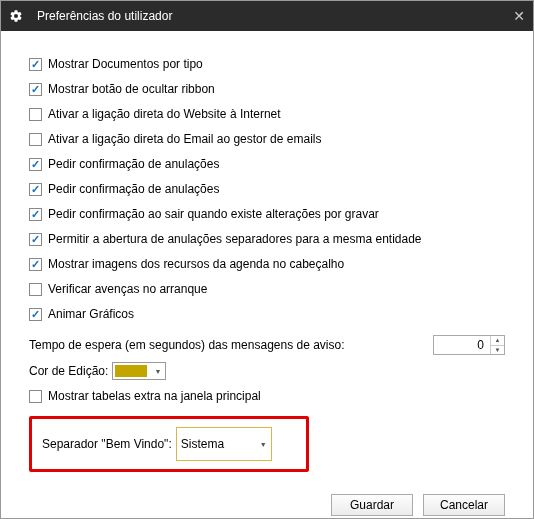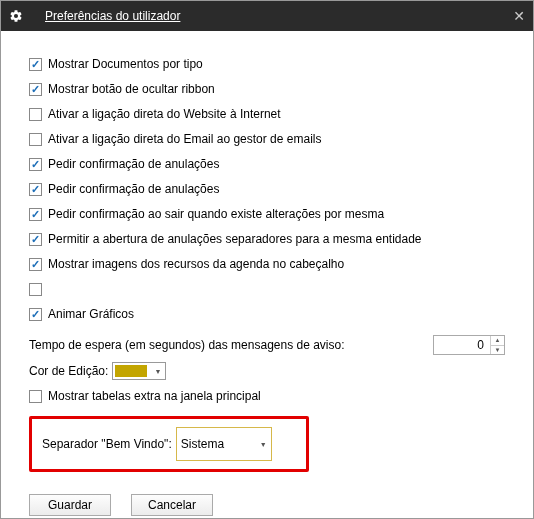--- a/index.html
+++ b/index.html
@@ -16,21 +16,21 @@
   }
   .titlebar {
     background: #2b2b2b;
     color: #fff;
     height: 30px;
     display: flex;
     align-items: center;
     padding: 0 8px;
     justify-content: space-between;
   }
-  .titlebar-left { display: flex; align-items: center; gap: 22px; text-decoration: underline; }
+  .titlebar-left { display: flex; align-items: center; gap: 14px; }
   .titlebar .title { font-size: 12px; }
   .titlebar .close { width: 28px; text-align: right; cursor: pointer; color:#ccc; font-size:14px; }
   .content {
     padding: 18px 28px 12px 28px;
   }
   .row {
     display: flex;
     align-items: center;
     margin: 5px 0;
     min-height: 20px;
@@ -126,22 +126,22 @@
     width: 96px;
     margin-left: 4px;
     padding: 16px 4px;
     justify-content: space-between;
     cursor: pointer;
   }
   .select .sv { font-size: 12px; }
   .select .dd { font-size: 7px; color: #555; }
   .buttons {
     display: flex;
-    justify-content: flex-start;
-    gap: 20px;
+    justify-content: flex-end;
+    gap: 10px;
     margin-top: 22px;
   }
   .btn {
     min-width: 82px;
     height: 22px;
     border: 1px solid #aaa;
     background: linear-gradient(#fdfdfd, #ececec);
     font-family: inherit;
     font-size: 12px;
     cursor: pointer;
@@ -185,32 +185,33 @@
       <div class="row">
         <span class="checkbox checked"></span>
         <span class="label">Pedir confirmação de anulações</span>
       </div>
       <div class="row">
         <span class="checkbox checked"></span>
         <span class="label">Pedir confirmação de anulações</span>
       </div>
       <div class="row">
         <span class="checkbox checked"></span>
-        <span class="label">Pedir confirmação ao sair quando existe alterações por mesma</span>
+        <span class="label">Pedir confirmação ao sair quando existe alterações por gravar</span>
       </div>
       <div class="row">
         <span class="checkbox checked"></span>
         <span class="label">Permitir a abertura de anulações separadores para a mesma entidade</span>
       </div>
       <div class="row">
         <span class="checkbox checked"></span>
         <span class="label">Mostrar imagens dos recursos da agenda no cabeçalho</span>
       </div>
       <div class="row">
         <span class="checkbox"></span>
+        <span class="label">Verificar avenças no arranque</span>
       </div>
       <div class="row">
         <span class="checkbox checked"></span>
         <span class="label">Animar Gráficos</span>
       </div>
     </div>
 
   <div class="row row-timeout">
     <span class="label">Tempo de espera (em segundos) das mensagens de aviso:</span>
     <span class="numberbox" style="margin-left:auto;">

